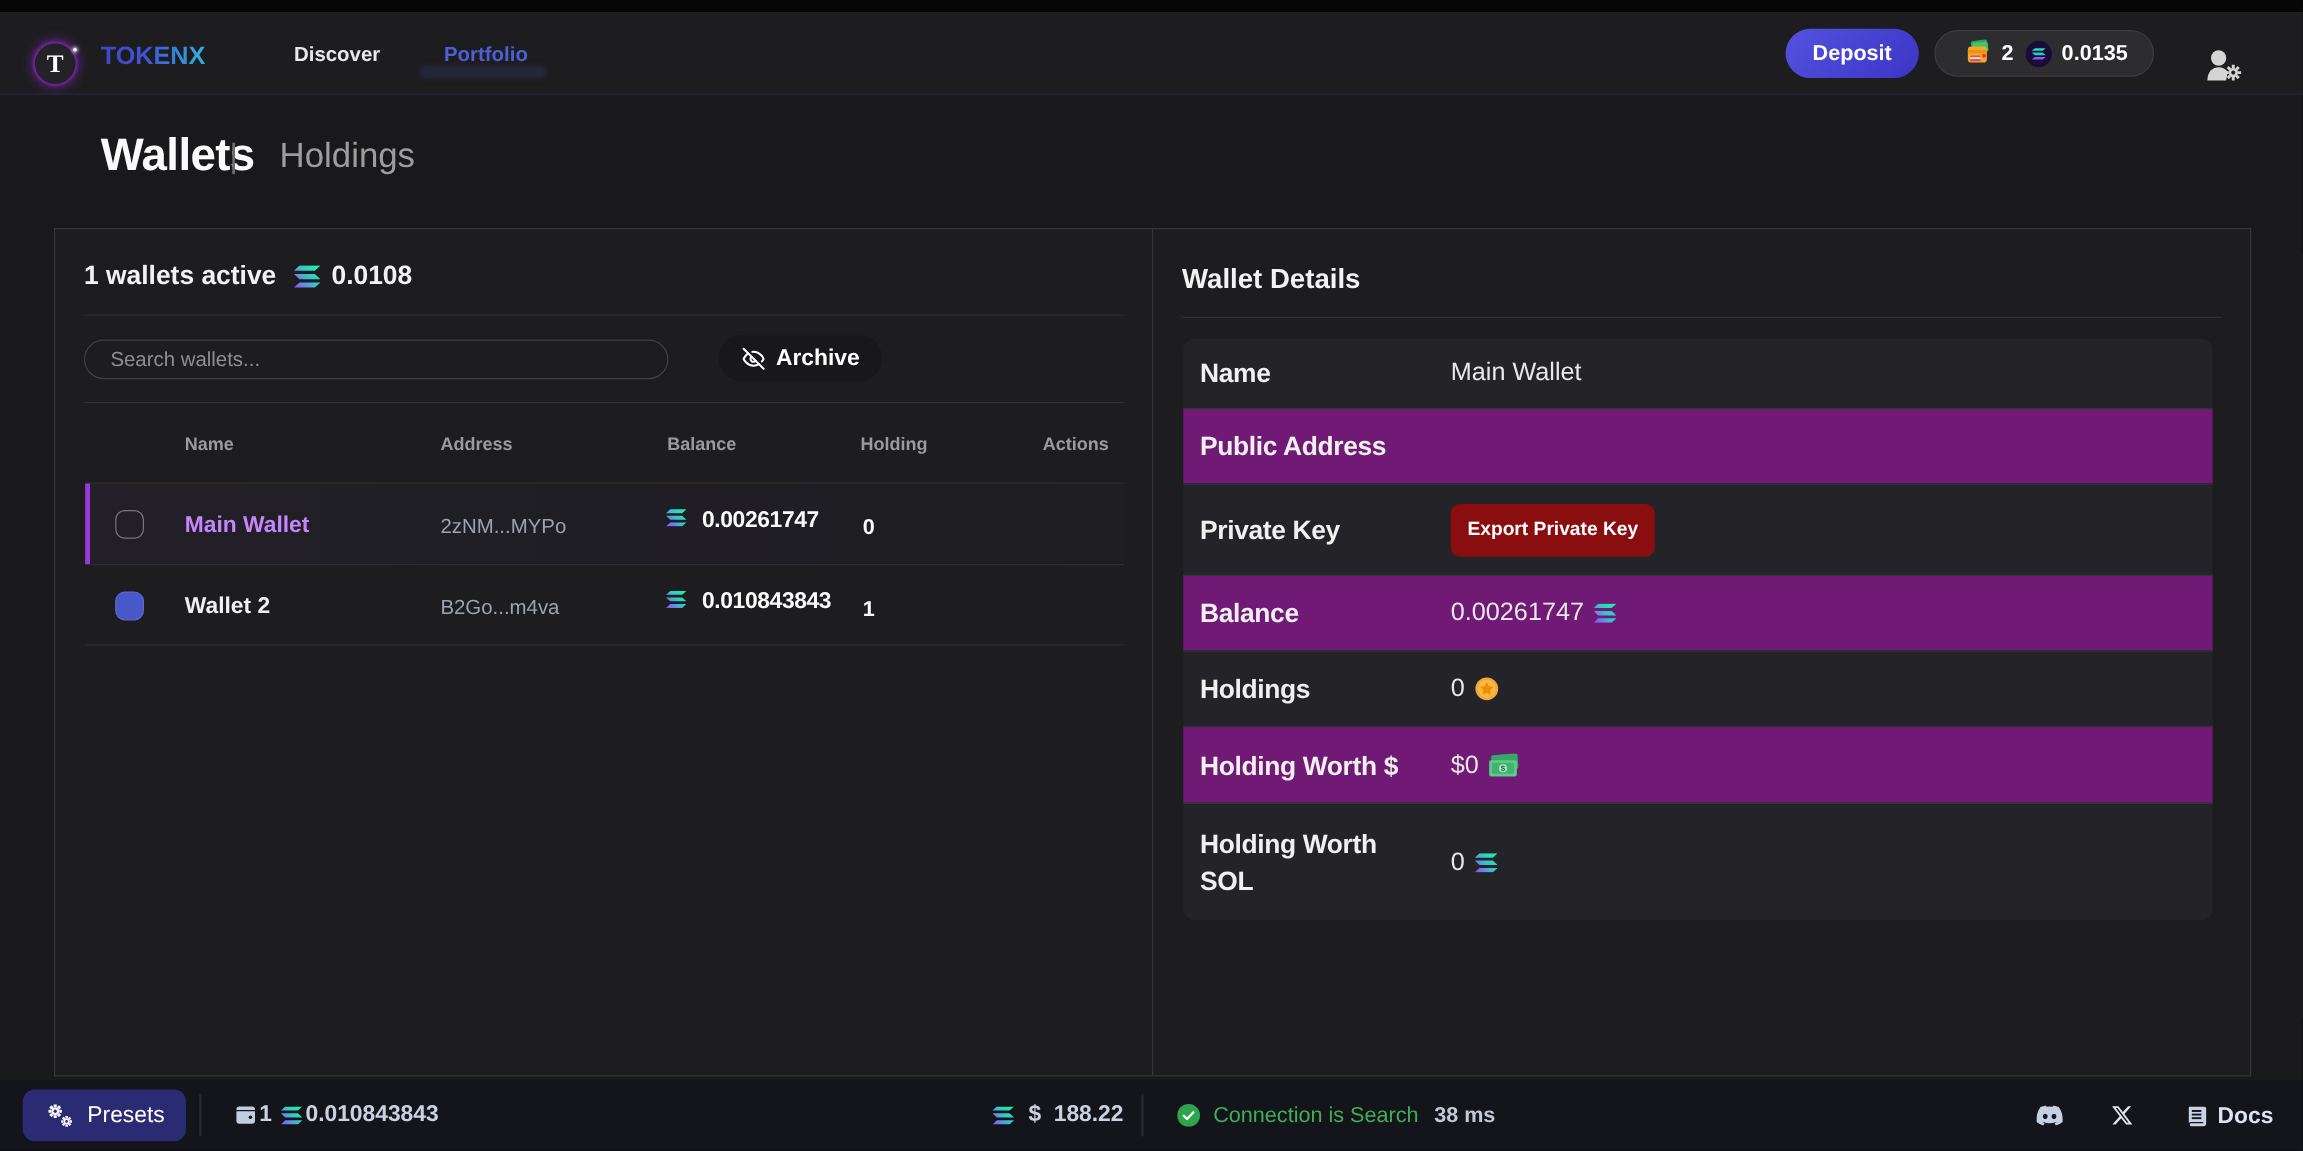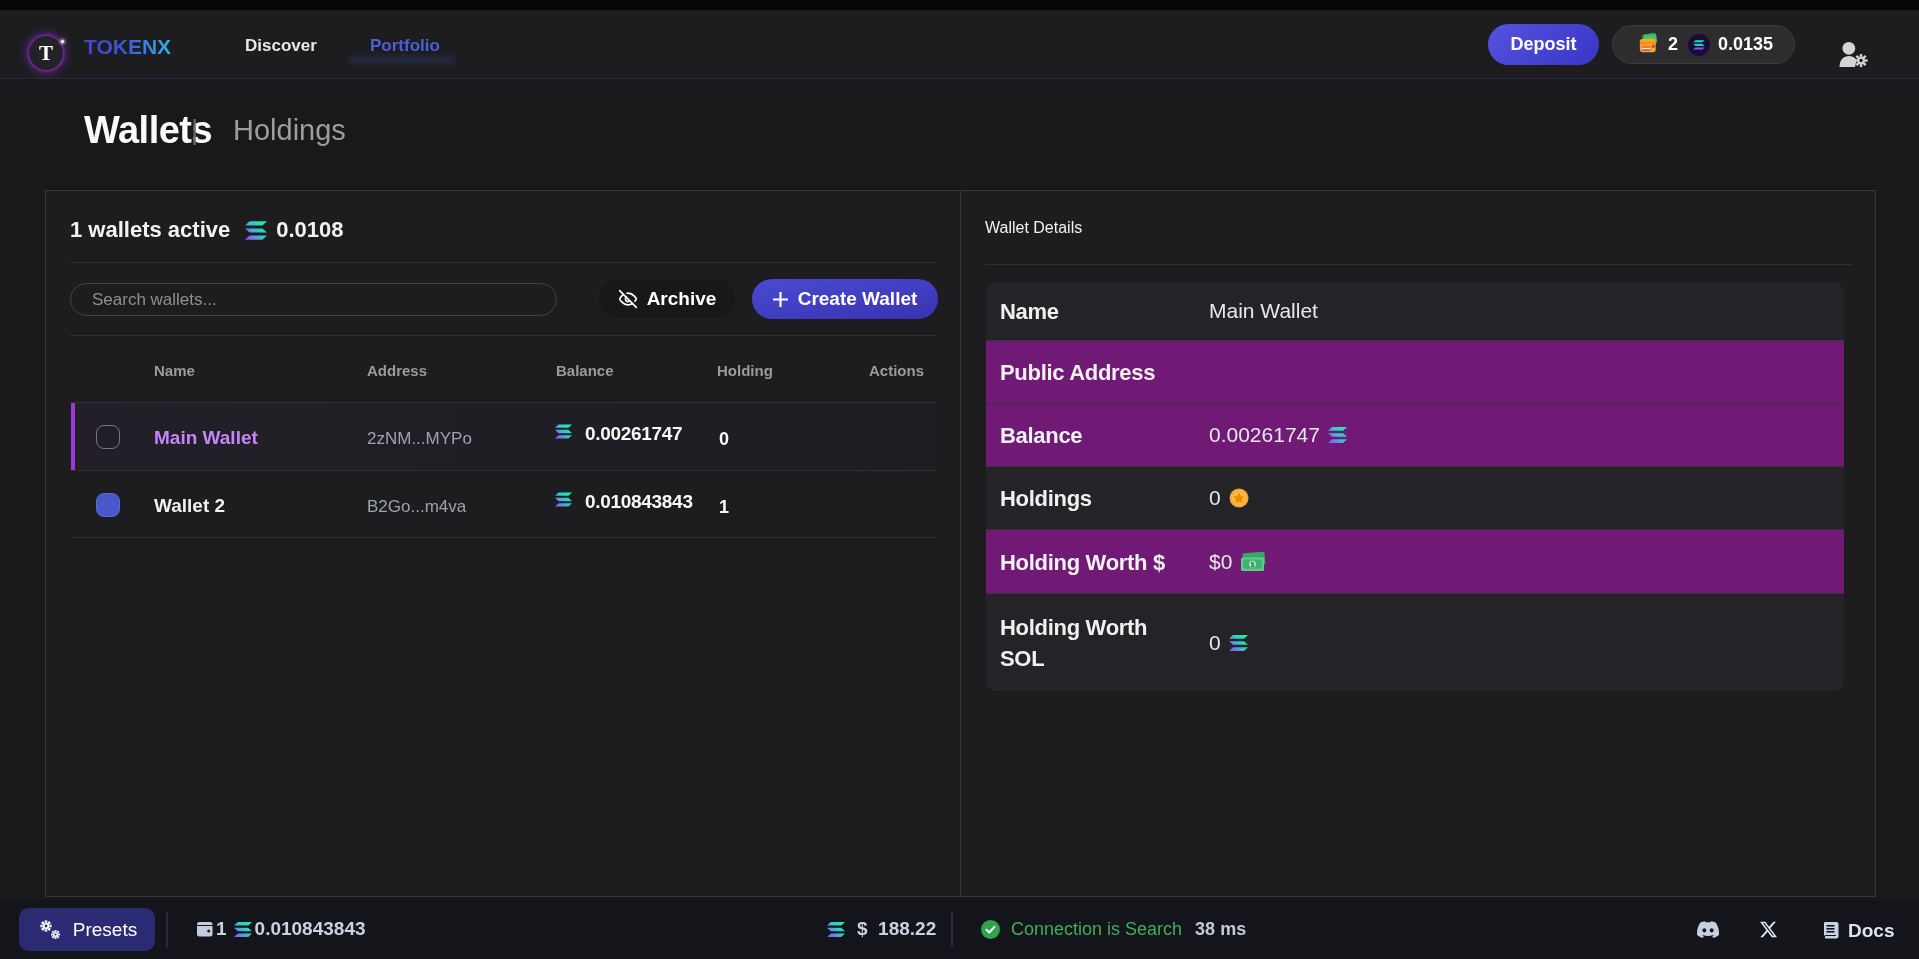--- a/index.html
+++ b/index.html
@@ -75,21 +75,21 @@
 .cbox { position:absolute; left:25px; top:22px; width:24px; height:24px; border-radius:8px; border:1.5px solid #77777c; }
 .cbox.checked { background:#4858c8; border-color:#5b6ad0; }
 .wname { position:absolute; left:83px; top:24px; font-size:19px; font-weight:bold; color:#f0f0f0; }
 .wname.purple { color:#c585fb; }
 .waddr { position:absolute; left:296px; top:26px; font-size:17px; color:#9ca3af; }
 .wsol { position:absolute; left:484px; top:21px; }
 .wbal { position:absolute; left:514px; top:21px; font-size:19px; line-height:19px; font-weight:bold; color:#fafafa; letter-spacing:-0.3px; }
 .whold { position:absolute; left:648px; top:27px; font-size:18px; line-height:18px; font-weight:bold; color:#fafafa; }
 
 
-.rp-head { position:absolute; left:24px; top:28px; font-size:16px; font-weight:normal; color:#f2f2f2; }
+.rp-head { position:absolute; left:24px; top:28px; font-size:23px; font-weight:bold; color:#f2f2f2; }
 .rsep { position:absolute; left:24px; top:73px; width:867px; height:1px; background:#2f2f33; }
 .dtable { position:absolute; left:25px; top:91px; width:858px; border-radius:10px; overflow:hidden; }
 .drow { position:relative; width:100%; }
 .drow.a { background:#242428; }
 .drow.b { background:#701a75; }
 .drow + .drow { border-top:1px solid #343438; }
 .dlabel { position:absolute; left:14px; top:50%; transform:translateY(-50%);
   font-size:22px; font-weight:bold; color:#f0f0f0; line-height:31px; letter-spacing:-0.3px; }
 .dvalue { position:absolute; left:223px; top:50%; transform:translateY(-50%);
   font-size:21px; color:#e8e8ea; display:flex; align-items:center; gap:8px; }
@@ -198,27 +198,20 @@
       <div class="search">Search wallets...</div>
       <div class="archive-btn">
         <svg width="20" height="20" viewBox="0 0 24 24" fill="none" stroke="#fff" stroke-width="2" stroke-linecap="round" stroke-linejoin="round">
           <path d="M9.88 9.88a3 3 0 1 0 4.24 4.24"></path>
           <path d="M10.73 5.08A10.43 10.43 0 0 1 12 5c7 0 10 7 10 7a13.16 13.16 0 0 1-1.67 2.68"></path>
           <path d="M6.61 6.61A13.526 13.526 0 0 0 2 12s3 7 10 7a9.74 9.74 0 0 0 5.39-1.61"></path>
           <line x1="2" y1="2" x2="22" y2="22"></line>
         </svg>
         Archive
       </div>
-      <div class="create-btn">
-        <svg width="15" height="15" viewBox="0 0 14 14" stroke="#fff" stroke-width="2" stroke-linecap="round">
-          <line x1="7" y1="0.5" x2="7" y2="13.5"></line>
-            <line x1="0.5" y1="7" x2="13.5" y2="7"></line>
-        </svg>
-        Create Wallet
-      </div>
       <div class="hsep sep2"></div>
       <div class="thead">
         <span class="th-name">Name</span>
           <span class="th-addr">Address</span>
           <span class="th-bal">Balance</span>
         <span class="th-hold">Holding</span>
           <span class="th-act">Actions</span>
       </div>
       <div class="wrow row1">
         <div class="rowbar"></div>
@@ -250,20 +243,26 @@
     <div class="rhalf">
       <div class="rp-head">Wallet Details</div>
       <div class="rsep"></div>
       <div class="dtable">
         <div class="drow a h58">
           <div class="dlabel">Name</div>
           <div class="dvalue">Main Wallet</div>
         </div>
         <div class="drow b h63">
           <div class="dlabel">Public Address</div>
+        </div>
+        <div class="drow a h76">
+          <div class="dlabel">Private Key</div>
+          <div class="dvalue">
+              <div class="export-btn">Export Private Key</div>
+            </div>
         </div>
         <div class="drow b h63">
           <div class="dlabel">Balance</div>
           <div class="dvalue">0.00261747
             <svg width="19" height="16" viewBox="0 0 24 20">
             <polygon points="5,0 24,0 19,4.6 0,4.6" fill="url(#solg)"></polygon>
             <polygon points="0,7.7 19,7.7 24,12.3 5,12.3" fill="url(#solg)"></polygon>
             <polygon points="5,15.4 24,15.4 19,20 0,20" fill="url(#solg)"></polygon>
               </svg>
           </div>

